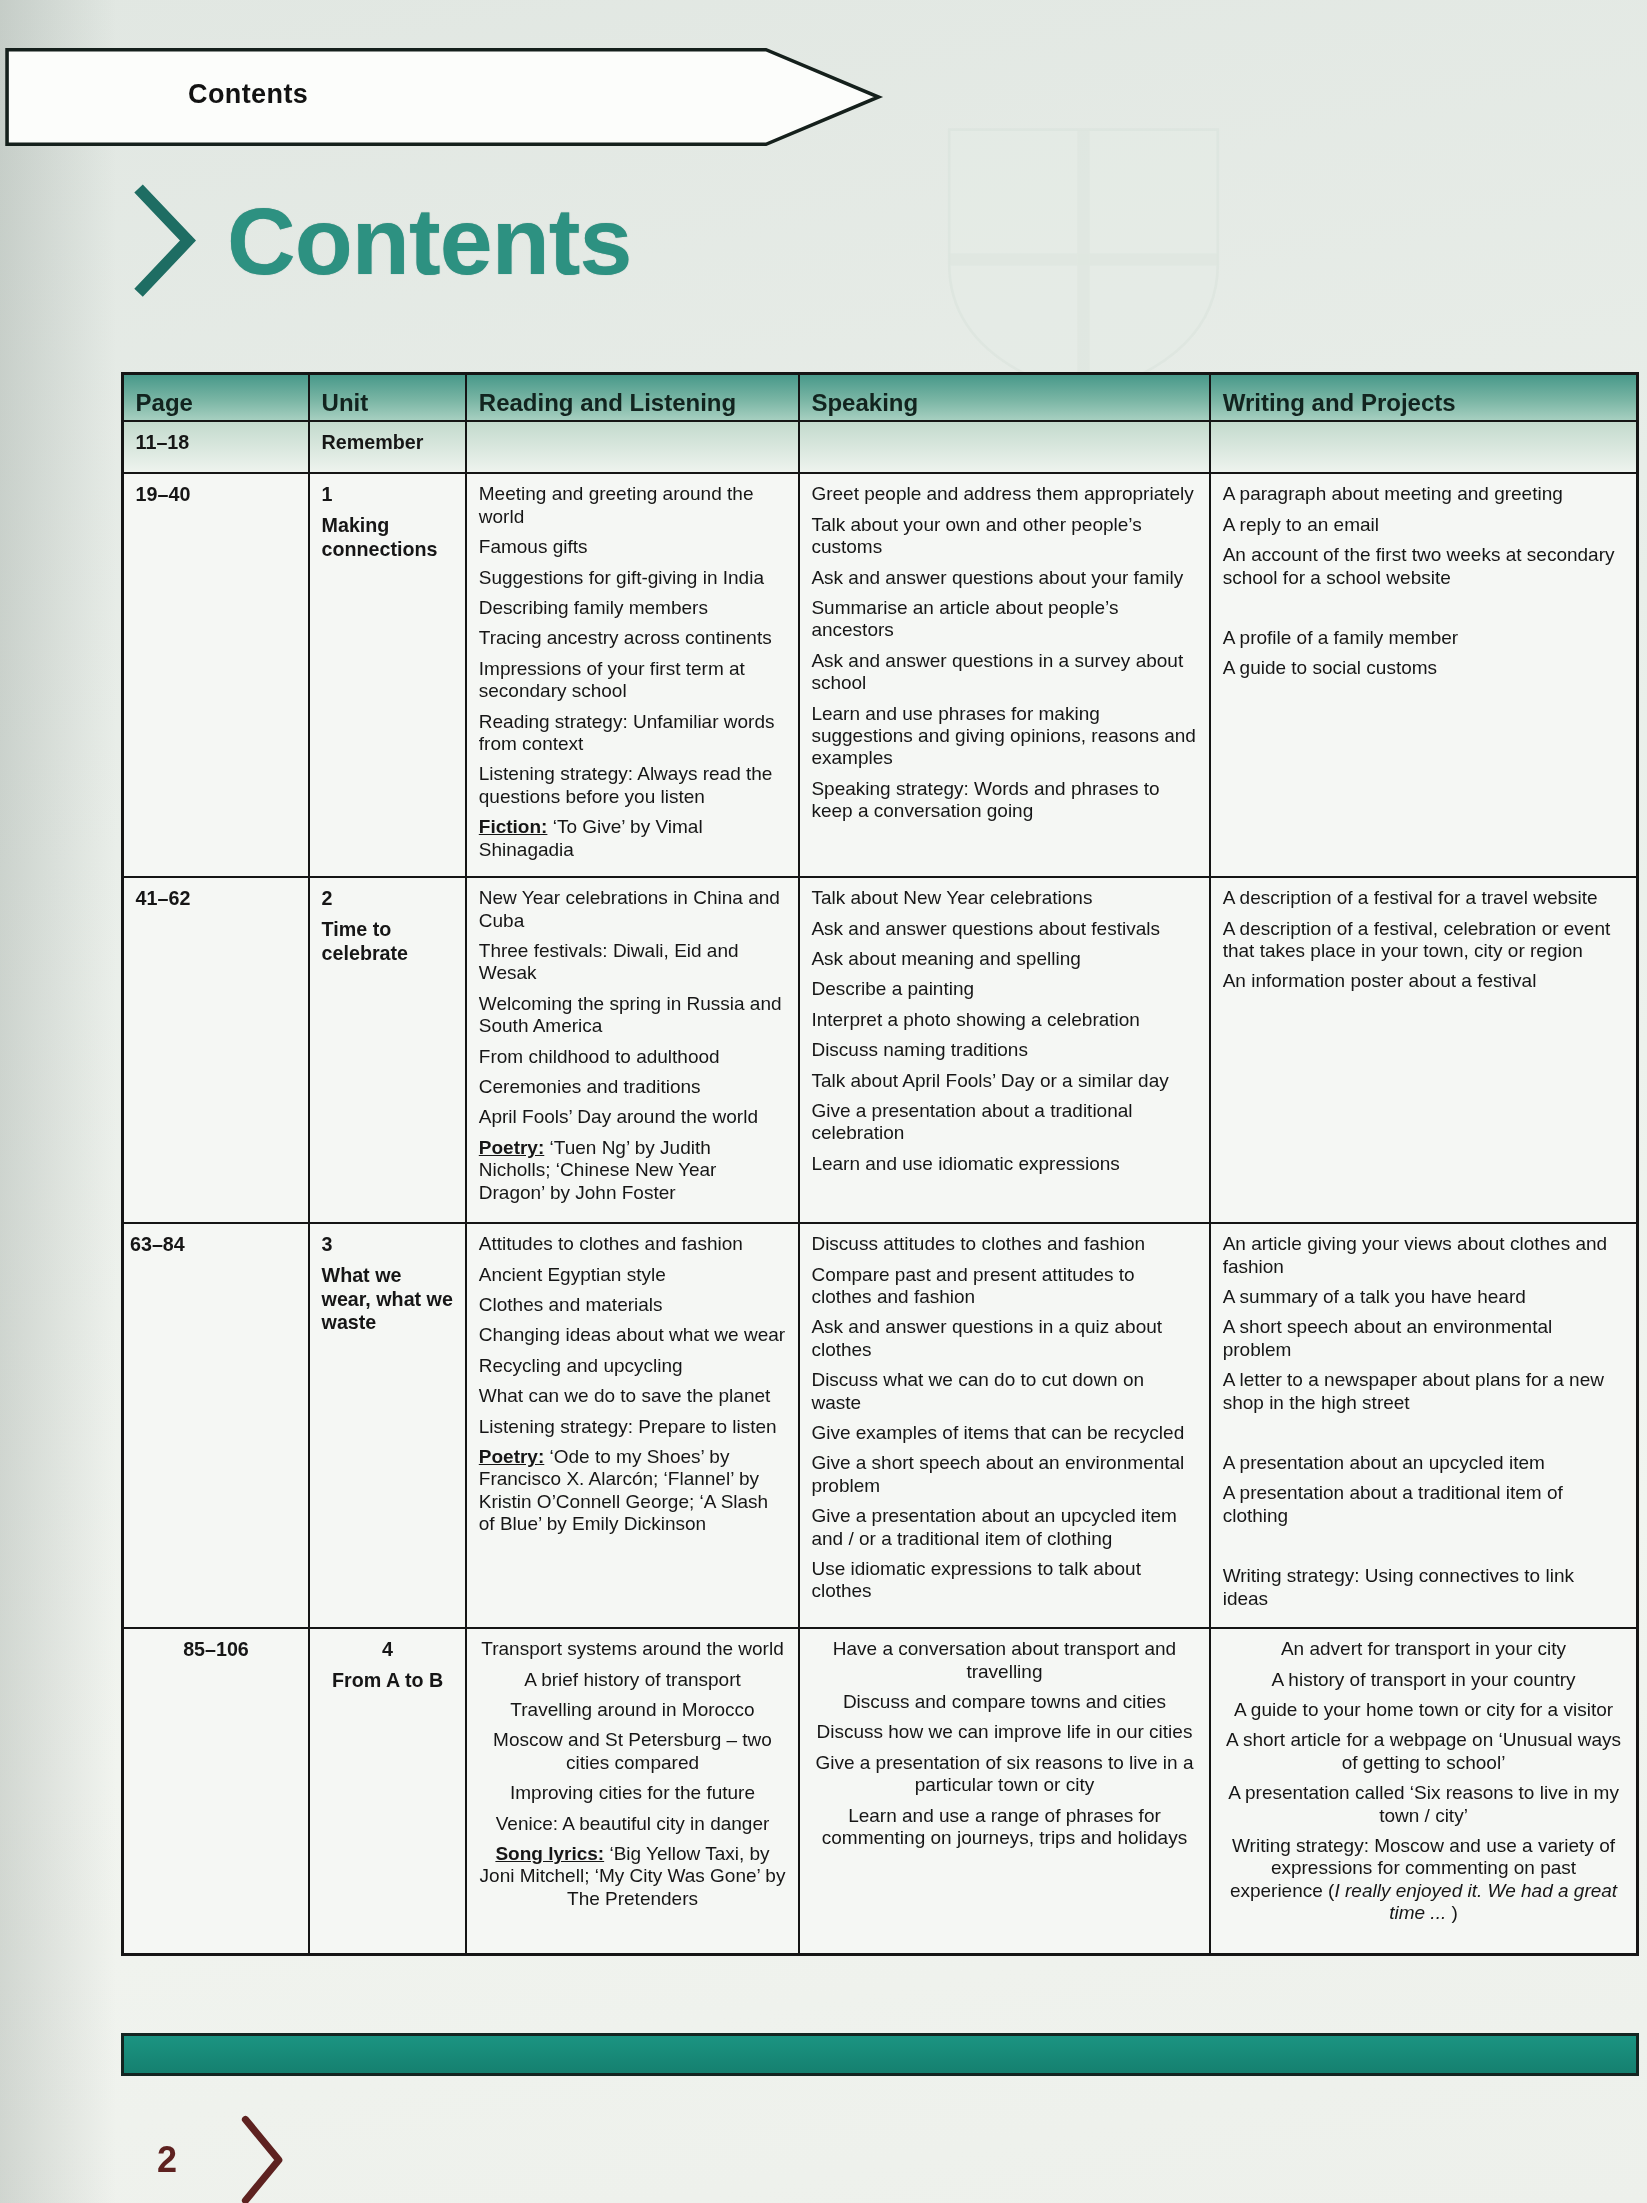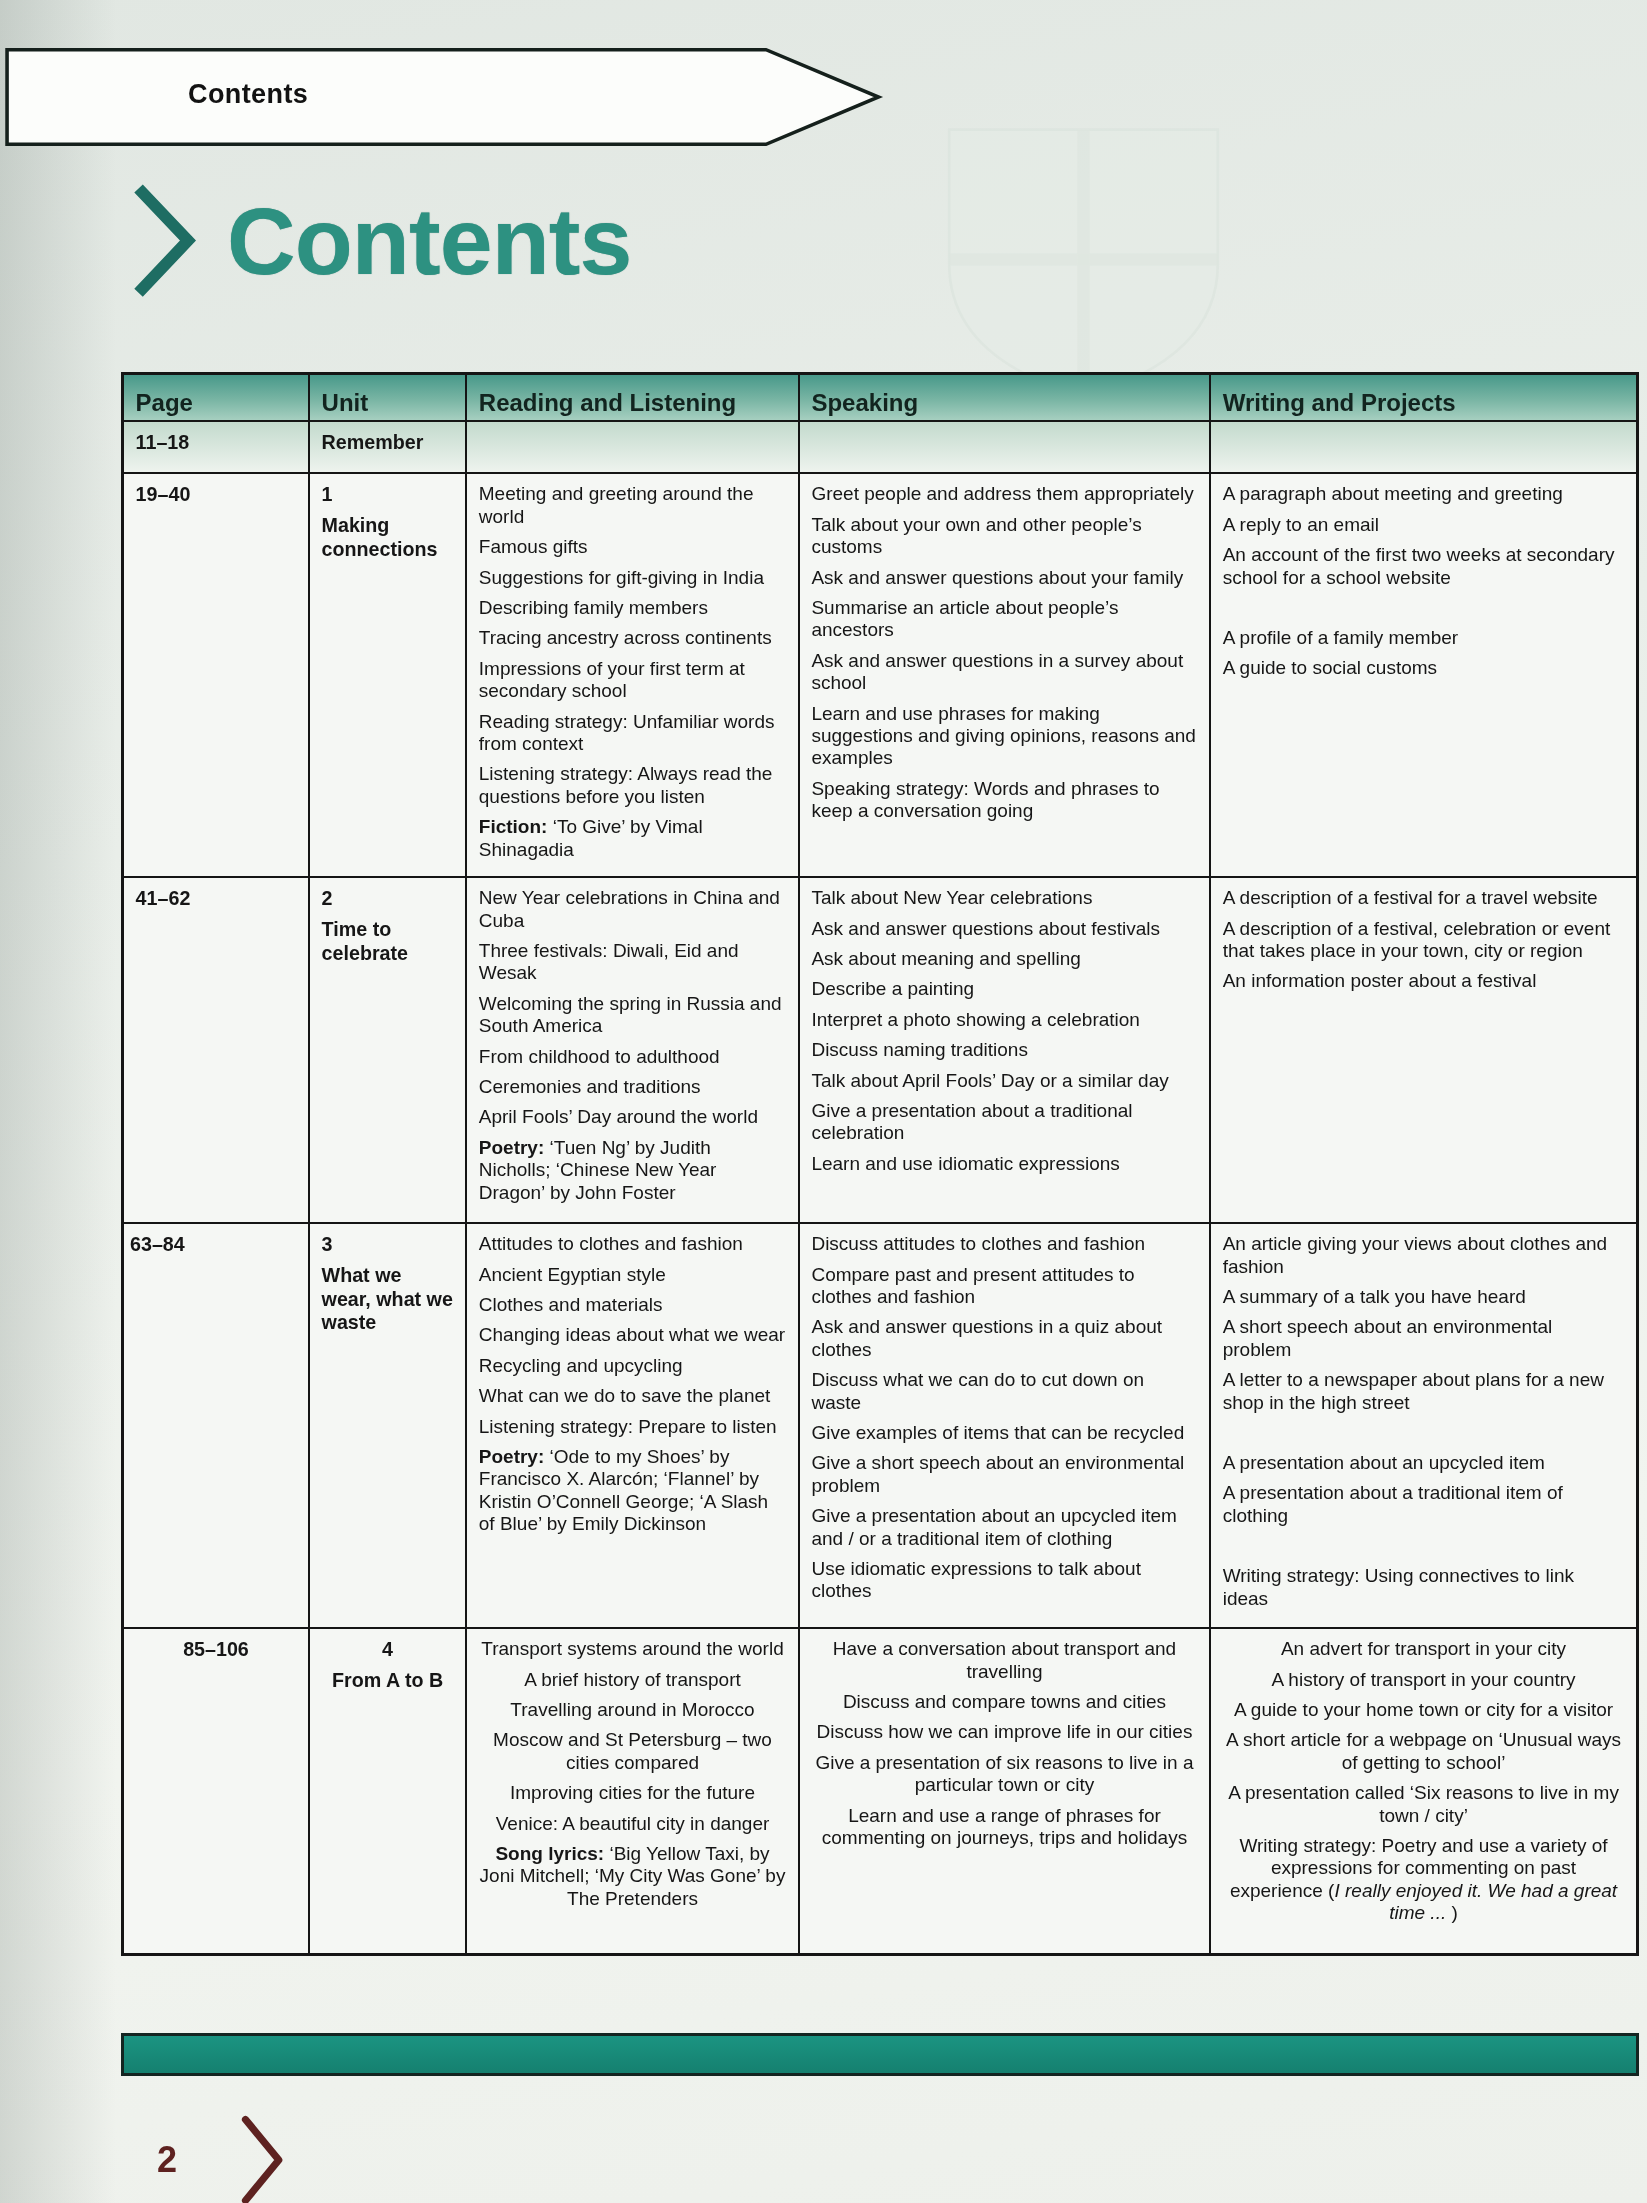--- a/index.html
+++ b/index.html
@@ -69,21 +69,21 @@
     background:linear-gradient(180deg,#c3dacd 0%,#eef3ee 100%);
     min-height:52px;
   }
   .pages-label{font-size:19.7px;font-weight:bold;}
   .unit-number{font-size:19.7px;font-weight:bold;margin-bottom:8px;}
   .unit-name{font-size:19.7px;font-weight:bold;line-height:1.2;}
   .item{
     margin:0 0 8px 0;font-size:19px;line-height:1.18;
   }
   .item.sp{margin-top:38px;}
-  .item strong{font-weight:bold;}
+  .item strong{font-weight:bold;text-decoration:underline;}
   .item em{font-style:italic;}
   .rh1{min-height:399px;}
   .rh2{min-height:346px;}
   .rh3{min-height:405px;padding-left:6px;}
   .rh4{min-height:324px;}
   
   .bottom-bar{
     position:absolute;left:121px;top:2033px;width:1518px;height:43px;box-sizing:border-box;
     background:linear-gradient(180deg,#1b9482,#15806f);
     border:3.6px solid #142521;
@@ -266,21 +266,21 @@
         <p class="item">Discuss how we can improve life in our cities</p>
         <p class="item">Give a presentation of six reasons to live in a particular town or city</p>
         <p class="item">Learn and use a range of phrases for commenting on journeys, trips and holidays</p>
       </div>
       <div class="cell lastrow lastcol">
         <p class="item">An advert for transport in your city</p>
         <p class="item">A history of transport in your country</p>
         <p class="item">A guide to your home town or city for a visitor</p>
         <p class="item">A short article for a webpage on ‘Unusual ways of getting to school’</p>
         <p class="item">A presentation called ‘Six reasons to live in my town / city’</p>
-        <p class="item"><span>Writing strategy: Poetry and use a variety of expressions for commenting on past experience (</span><em>I really enjoyed it. We had a great time ... </em><span>)</span></p>
+        <p class="item"><span>Writing strategy: Moscow and use a variety of expressions for commenting on past experience (</span><em>I really enjoyed it. We had a great time ... </em><span>)</span></p>
       </div>
     </div>
 
   <div class="bottom-bar"></div>
 
   <div class="footer">
     <span class="page-number">2</span>
     <svg width="45" height="90" viewBox="0 0 50 100">
       <polyline points="5,5 42,50 5,95" fill="none" stroke="#5e2220" stroke-width="8" stroke-linecap="round" stroke-linejoin="round"></polyline>
     </svg>

